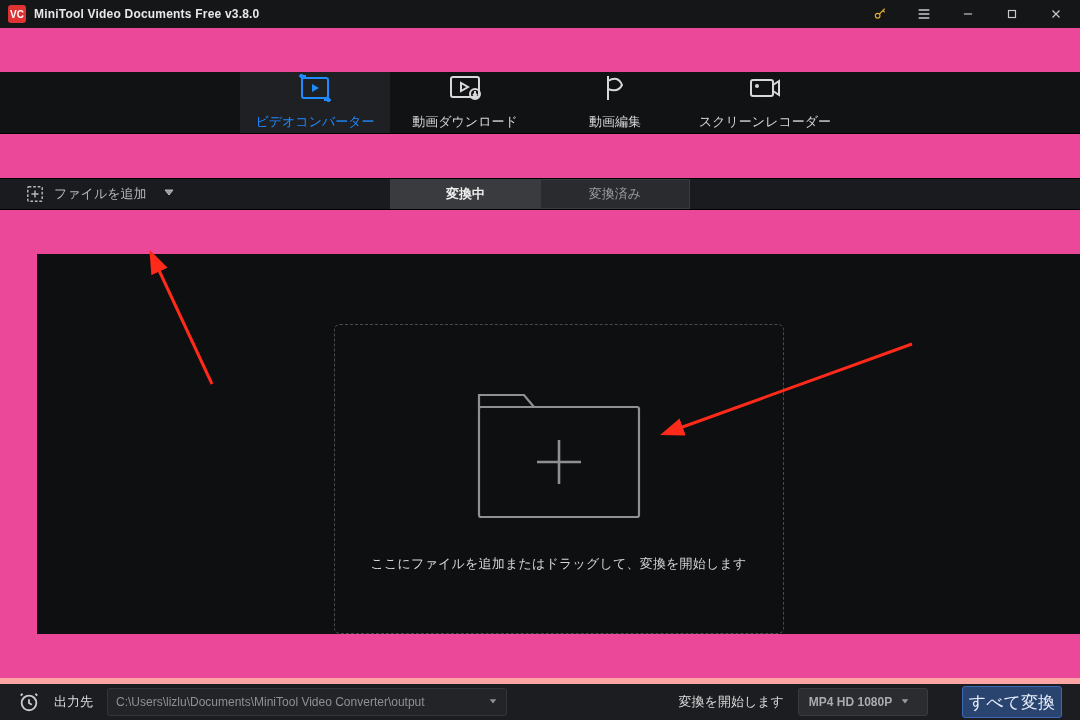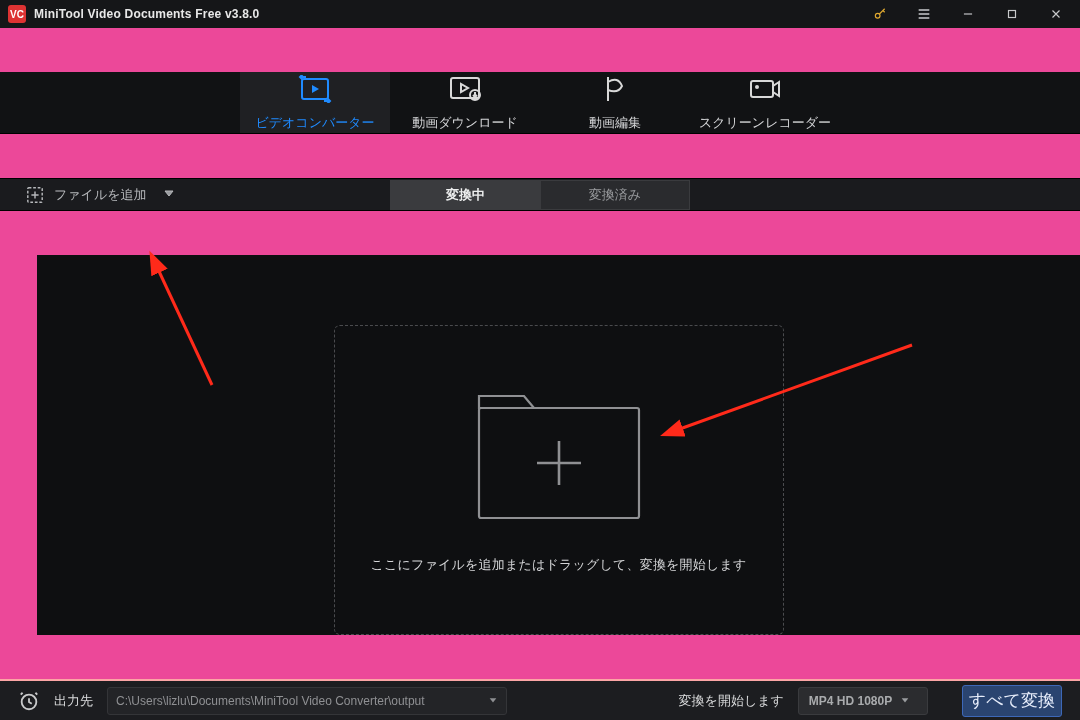--- a/index.html
+++ b/index.html
@@ -110,21 +110,21 @@
 
   
   .bottombar {
     height: 60px;
     background:#1c1d20;
     display:flex; align-items:center;
     padding: 0 18px;
     gap:14px;
     font-size:13px;
     color:#c9cacb;
-    border-top:2px solid #fca5a5;
+    border-top:6px solid #fca5a5;
   }
   .clockbtn { cursor:pointer; display:flex; align-items:center; }
   .clockbtn svg { stroke:#c9cacb; }
   .lbl { color:#d9dadb; }
   .pathbox {
     height:28px; min-width:400px;
     background:#232427; border:1px solid #343538; border-radius:3px;
     display:flex; align-items:center; padding:0 8px;
     color:#8f9093; font-size:12px;
     gap:8px; cursor:pointer;

